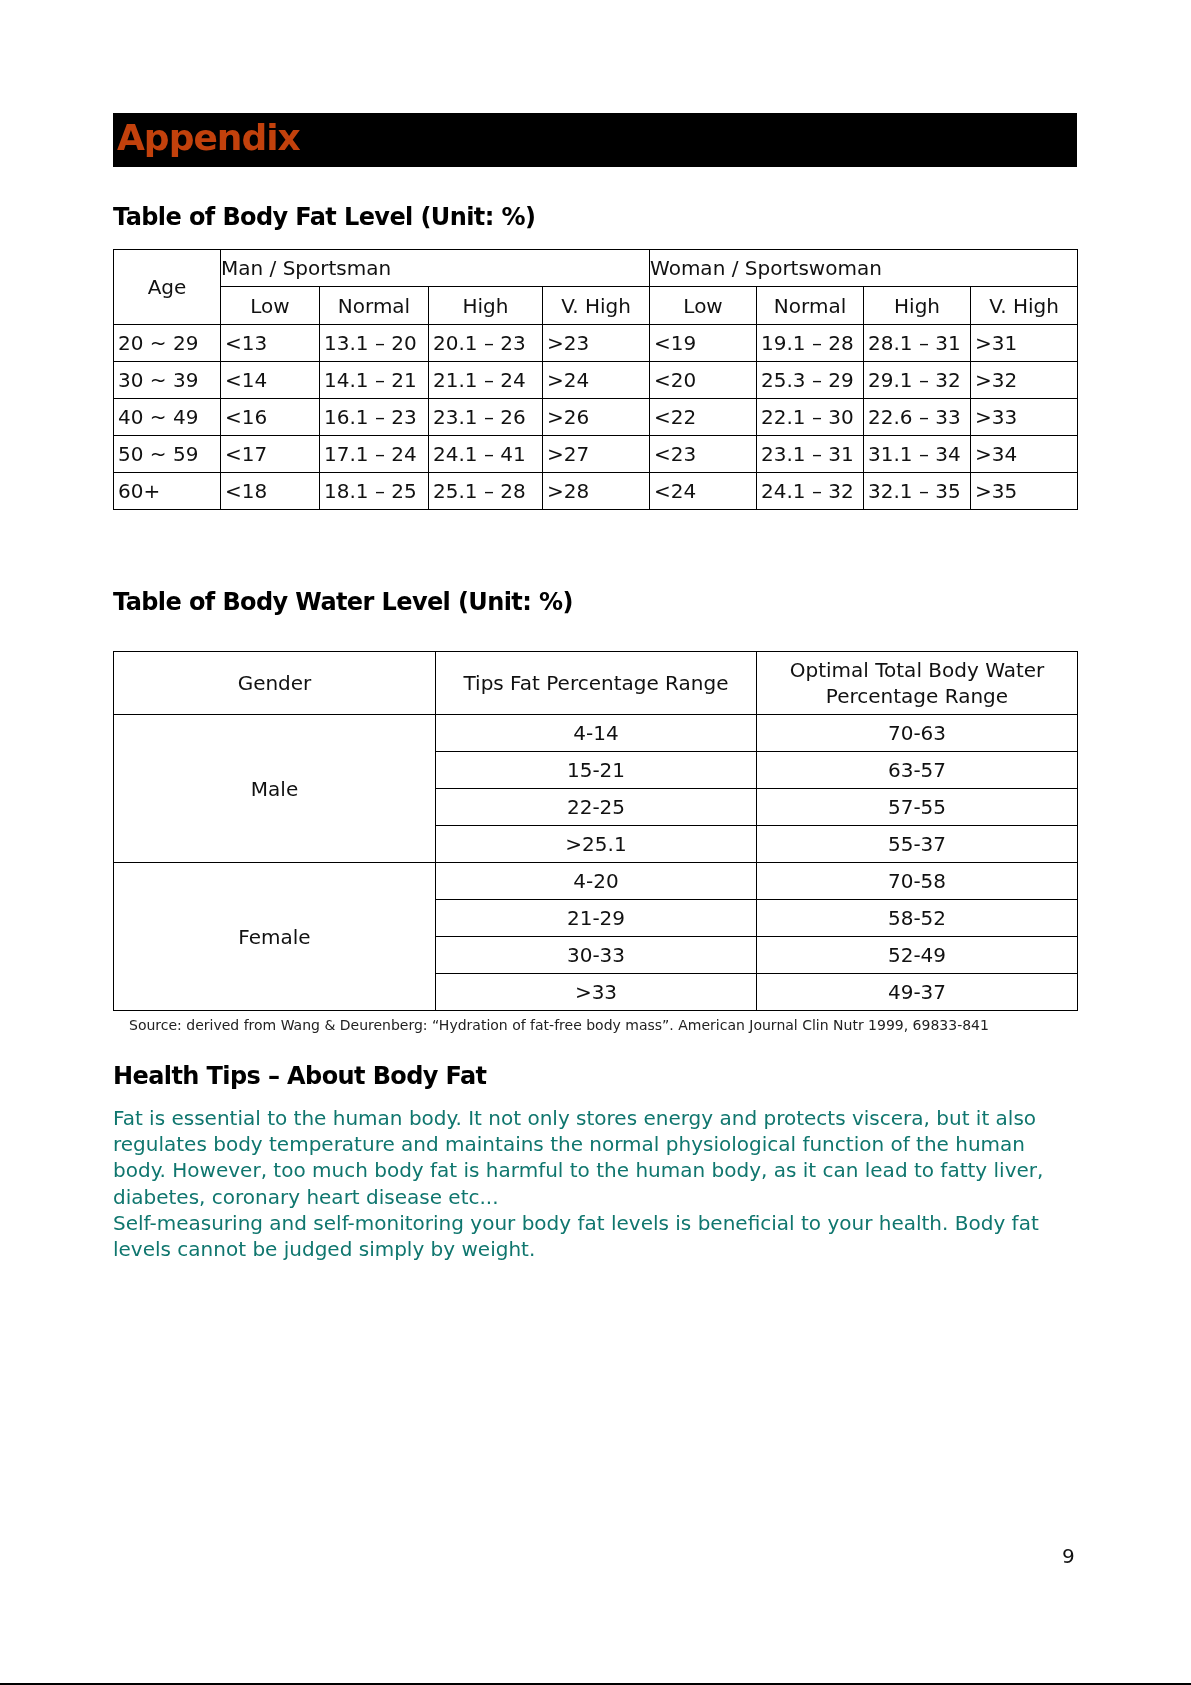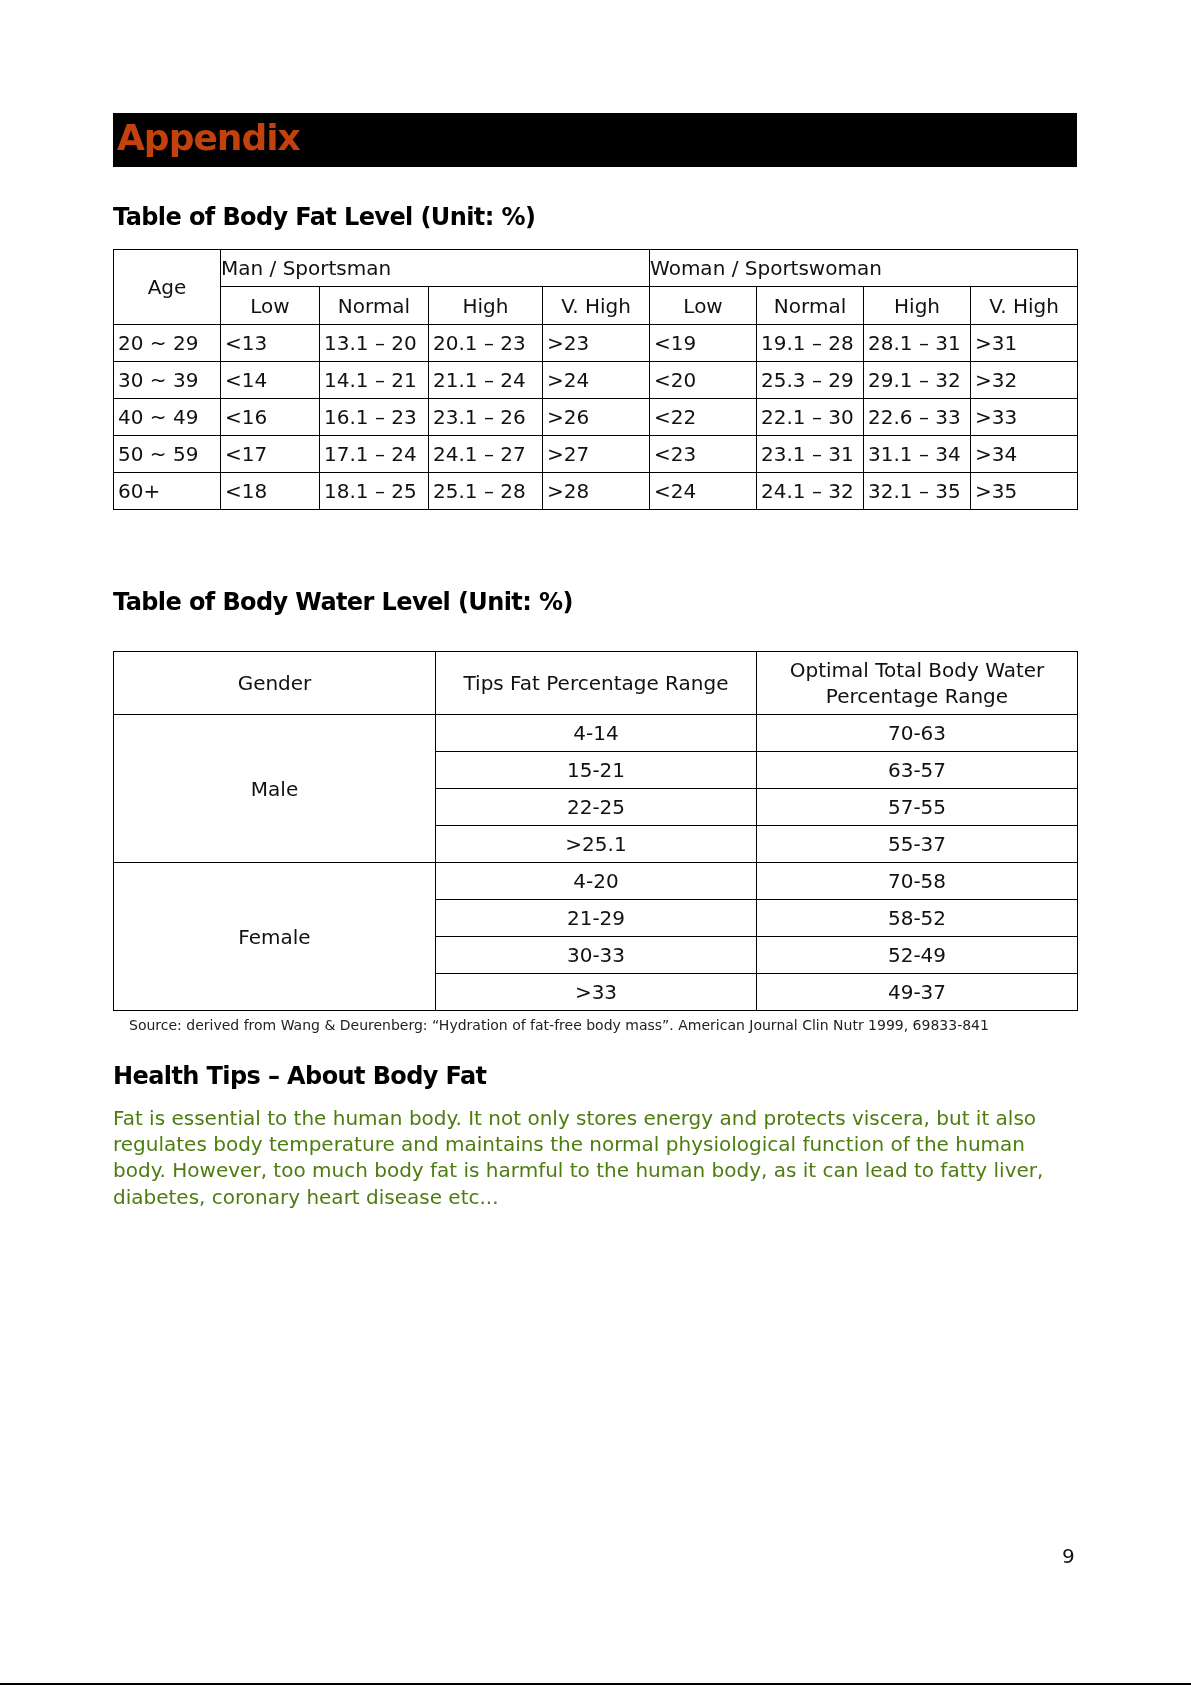--- a/index.html
+++ b/index.html
@@ -39,21 +39,21 @@
   #water-table { left: 113px; top: 634px; width: 964px; margin-top: 17px; }
   #water-table .hdr td { height: 62px; text-align: center; line-height: 26px; }
   #water-table .drow td { height: 36px; text-align: center; }
   #water-table td.gender { text-align: center; }
   .source-note {
     position: absolute; left: 113px; top: 1000px; width: 960px;
     font-size: 14px; line-height: 19px; color: #222; margin: 16px;
   }
   .health-body {
     position: absolute; left: 113px; top: 1105px; width: 970px;
-    font-size: 20px; line-height: 26.2px; color: #4d7c0f; margin: 0;
+    font-size: 20px; line-height: 26.2px; color: #0f766e; margin: 0;
   }
   .health-body p { margin: 0; }
   .page-number {
     position: absolute; left: 1062px; top: 1544px; font-size: 20px; color: #111;
   }
 </style>
 </head>
 <body>
 
 <div class="appendix-bar">
@@ -120,21 +120,21 @@
       <td>&gt;26</td>
       <td>&lt;22</td>
       <td>22.1 – 30</td>
       <td>22.6 – 33</td>
       <td>&gt;33</td>
     </tr>
     <tr class="row">
       <td>50 ~ 59</td>
       <td>&lt;17</td>
       <td>17.1 – 24</td>
-      <td>24.1 – 27</td>
+      <td>24.1 – 41</td>
       <td>&gt;27</td>
       <td>&lt;23</td>
       <td>23.1 – 31</td>
       <td>31.1 – 34</td>
       <td>&gt;34</td>
     </tr>
     <tr class="row">
       <td>60+</td>
       <td>&lt;18</td>
       <td>18.1 – 25</td>
@@ -198,17 +198,18 @@
     </tr>
   </tbody>
 </table>
 
 <p class="source-note">Source: derived from Wang &amp; Deurenberg: “Hydration of fat-free body mass”. American Journal Clin Nutr 1999, 69833-841</p>
 
 <h2 class="section-title" style="top:1062px;">Health Tips – About Body Fat</h2>
 
 <div class="health-body">
   <p>Fat is essential to the human body. It not only stores energy and protects viscera, but it also regulates body temperature and maintains the normal physiological function of the human body. However, too much body fat is harmful to the human body, as it can lead to fatty liver, diabetes, coronary heart disease etc...</p>
+  <p>Self-measuring and self-monitoring your body fat levels is beneficial to your health. Body fat levels cannot be judged simply by weight.</p>
 </div>
 
 <div class="page-number">9</div>
 
 <div class="page-bottom-rule"></div>
 
 </body></html>

